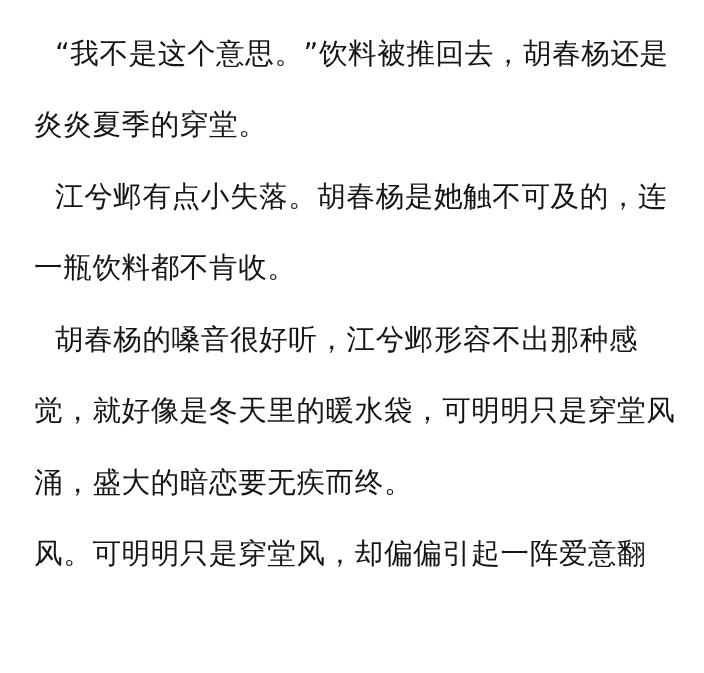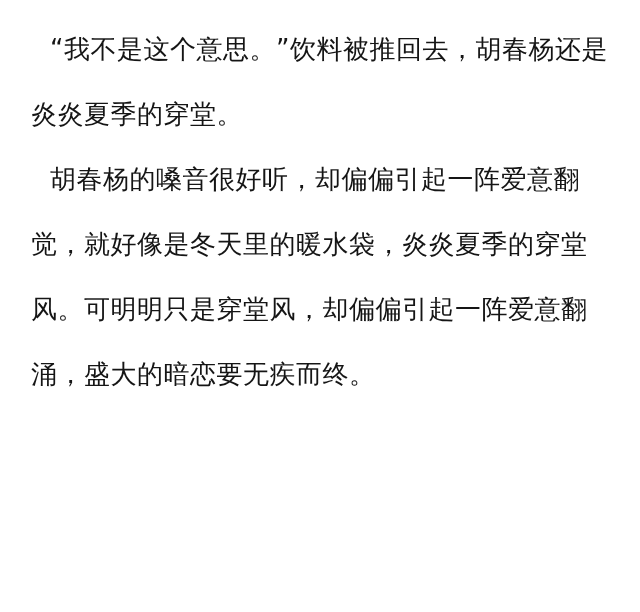--- a/index.html
+++ b/index.html
@@ -36,21 +36,25 @@
 </head>
 <body>
 
 <div class="reading-page">
 
   <div>
     <div class="text-line para-first">“我不是这个意思。”饮料被推回去，胡春杨还是</div>
     <div class="text-line">炎炎夏季的穿堂。</div>
   </div>
 
+  <div>
+    <div class="text-line para-first">江兮邺有点小失落。胡春杨是她触不可及的，连</div>
+    <div class="text-line">一瓶饮料都不肯收。</div>
+  </div>
 
   <div>
-    <div class="text-line para-first">胡春杨的嗓音很好听，却偏偏引起一阵爱意翻</div>
-    <div class="text-line">觉，就好像是冬天里的暖水袋，炎炎夏季的穿堂</div>
+    <div class="text-line para-first">胡春杨的嗓音很好听，江兮邺形容不出那种感</div>
+    <div class="text-line">觉，就好像是冬天里的暖水袋，可明明只是穿堂风</div>
+    <div class="text-line">涌，盛大的暗恋要无疾而终。</div>
     <div class="text-line">风。可明明只是穿堂风，却偏偏引起一阵爱意翻</div>
-    <div class="text-line">涌，盛大的暗恋要无疾而终。</div>
   </div>
 
 </div>
 
 </body></html>

